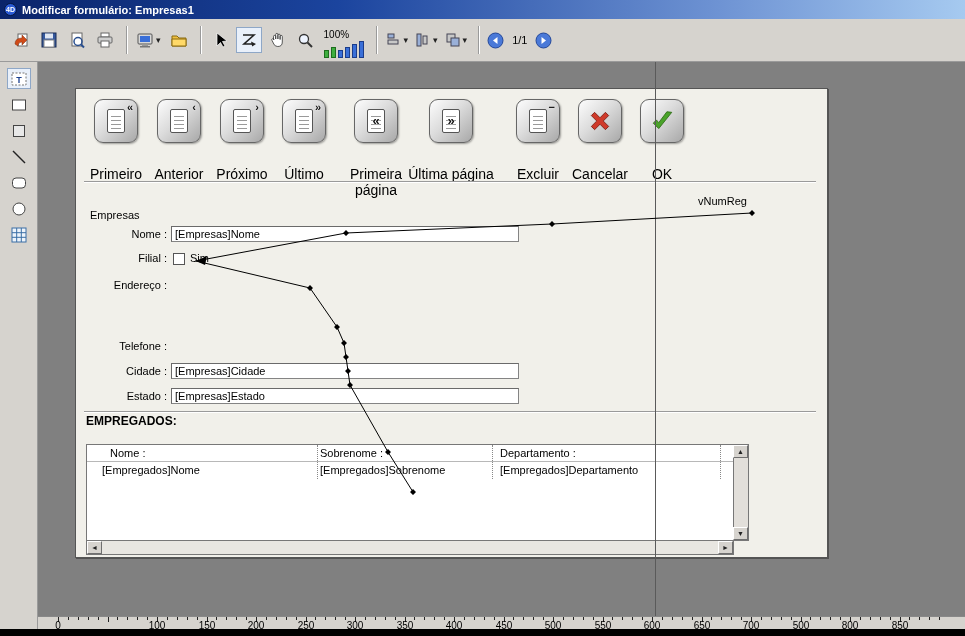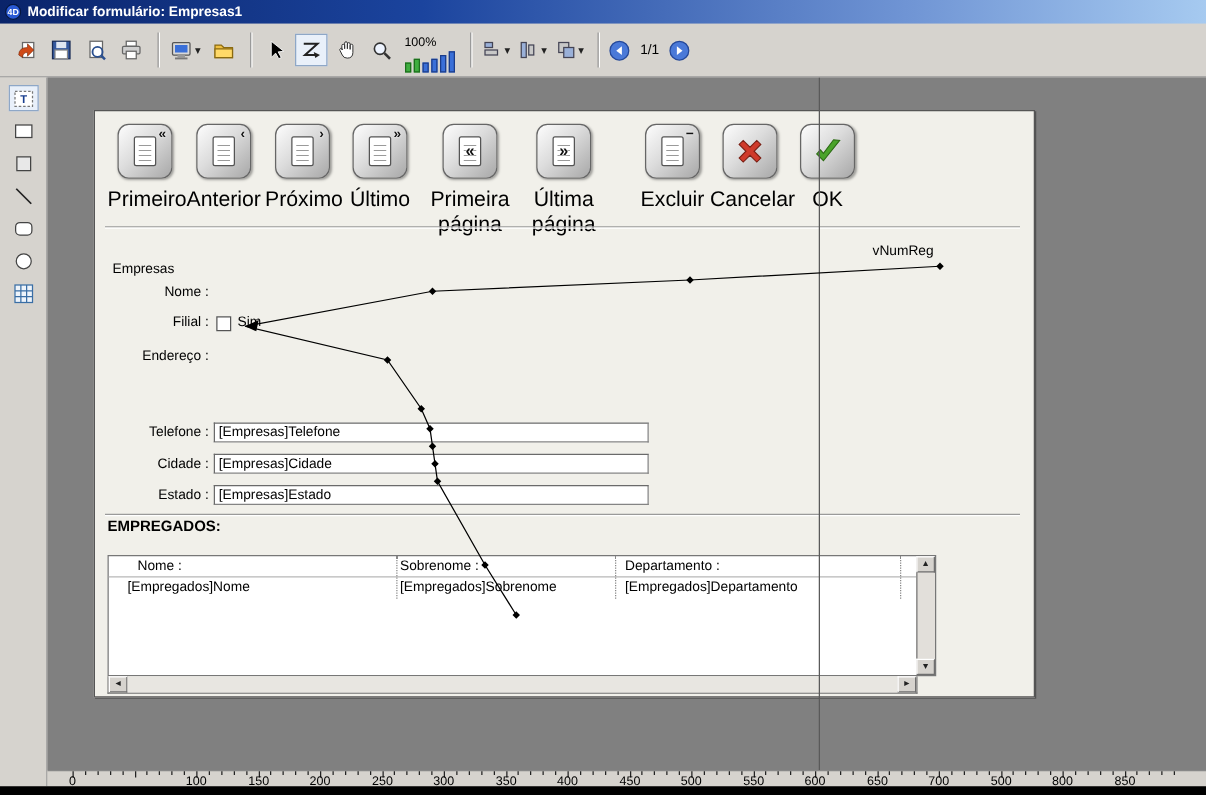--- a/index.html
+++ b/index.html
@@ -77,21 +77,21 @@
     border: 1px solid #666; box-shadow: 1px 1px 2px rgba(0,0,0,.35);
     position: relative; display: flex; align-items: center; justify-content: center;
   }
   .nbdoc { width: 18px; height: 24px; background: #fff; border: 1px solid #555; border-radius: 2px; position: relative; }
   .nbdoc::after {
     content: ""; position: absolute; left: 3px; right: 3px; top: 6px; height: 13px;
     background: repeating-linear-gradient(#9a9a9a 0 1px, transparent 1px 4px);
   }
   .nbglyph { position: absolute; top: 1px; right: 4px; font-weight: bold; font-size: 11px; color: #111; text-shadow: 0 0 2px #fff; }
   .nbglyph.center { top: 13px; left: 0; right: 0; text-align: center; font-size: 13px; }
-  .nblabel { margin-top: 7px; font-size: 17px; }
+  .nblabel { margin-top: 23px; font-size: 14px; }
 
   
   .etched { position: absolute; left: 8px; width: 732px; height: 2px; border-top: 1px solid #9a9a9a; border-bottom: 1px solid #fff; }
   .sep1 { top: 92px; } .sep2 { top: 322px; }
   .lbl-empresas { position: absolute; left: 14px; top: 105px; margin-top: 15px; }
   .lbl-vnumreg { position: absolute; left: 622px; top: 106px; }
   .lbl-empregados { position: absolute; left: 10px; top: 325px; font-weight: bold; font-size: 12px; }
 
   
   .flabel { position: absolute; width: 84px; text-align: right; }
@@ -395,29 +395,29 @@
           <div class="nblabel">OK</div>
         </div>
       </div>
 
       <div class="etched sep1"></div>
 
       <span class="lbl-empresas">Empresas</span>
       <span class="lbl-vnumreg">vNumReg</span>
 
       <span class="flabel" style="left:7px;top:139px">Nome :</span>
+      <div class="tfield w348" style="top:137px">[Empresas]Nome</div>
 
       <span class="flabel" style="left:7px;top:163px">Filial :</span>
       <div class="checkbox"></div>
       <span class="chklabel">Sim</span>
 
       <span class="flabel" style="left:7px;top:190px">Endereço :</span>
 
       <span class="flabel" style="left:7px;top:251px">Telefone :</span>
-      <div class="tfield w348" style="top:249px">[Empresas]Telefone</div>
 
       <span class="flabel" style="left:7px;top:276px">Cidade :</span>
       <div class="tfield w348" style="top:274px">[Empresas]Cidade</div>
 
       <span class="flabel" style="left:7px;top:301px">Estado :</span>
       <div class="tfield w348" style="top:299px">[Empresas]Estado</div>
 
       <div class="etched sep2"></div>
 
       <span class="lbl-empregados">EMPREGADOS:</span>

